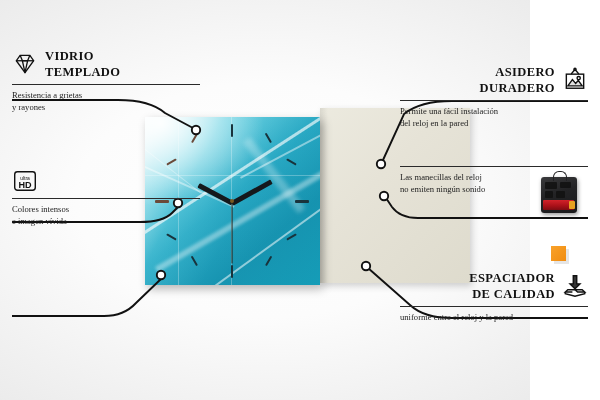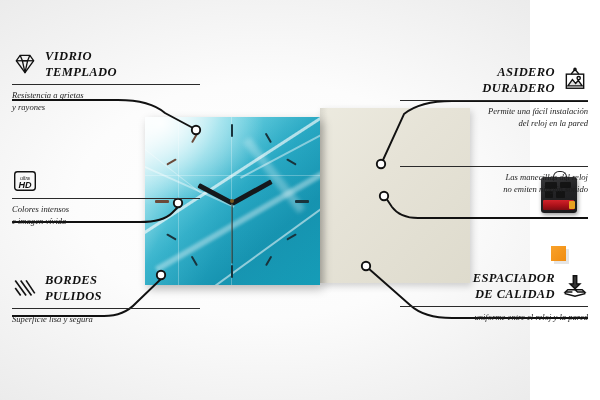--- a/index.html
+++ b/index.html
@@ -5,21 +5,20 @@
   html,body{margin:0;padding:0;}
   body{
     width:600px;height:400px;overflow:hidden;
     font-family:"Liberation Serif", serif;
     background:#ffffff;
   }
   .stage{
     position:relative;width:530px;height:400px;
     background:
       radial-gradient(ellipse 85% 70% at 50% 50%, #ffffff 0%, #fcfcfc 42%, #f2f2f2 72%, #e9e9e9 100%);
-    font-style: italic;
   }
   
   .photo{
     position:absolute;left:140px;top:103px;width:330px;height:190px;
   }
   .rear-panel{
     position:absolute;left:180px;top:5px;width:150px;height:175px;
     background:linear-gradient(135deg,#eceadf 0%,#e6e3d7 40%,#dedbcd 100%);
     box-shadow:2px 3px 7px rgba(0,0,0,.18);
   }
@@ -79,21 +78,21 @@
   .callout{position:absolute;width:188px;}
   .callout .head{display:flex;align-items:center;gap:7px;}
   .callout.right .head{flex-direction:row-reverse;}
   .title{
     font-size:12.5px;font-weight:bold;line-height:1.28;color:#111;
     letter-spacing:.4px;font-family:"Liberation Serif", serif;
   }
   .callout.right .title{text-align:right;}
   .rule{height:1.4px;background:#2a2a2a;margin:4px 0 5px 0;width:100%;}
   .desc{font-size:8.6px;line-height:1.38;color:#1d1d1d;}
-  .callout.right .desc{text-align:right;}
+  .callout.right .desc{text-align:left;}
   .ico{width:26px;height:26px;flex:0 0 26px;display:block;}
   .ico svg{display:block;width:26px;height:26px;}
   
   #c-tempered{left:12px;top:48px;}
   #c-print{left:12px;top:168px;}
   #c-edges{left:12px;top:272px;}
   #c-handle{left:400px;top:64px;}
   #c-silent{left:400px;top:162px;}
   #c-foam{left:400px;top:270px;}
   .lines{position:absolute;left:0;top:0;width:600px;height:400px;pointer-events:none;}
@@ -202,40 +201,20 @@
         </svg>
       </span>
     </div>
     <div class="rule"></div>
     <div class="desc">
       <div>Colores intensos</div>
       <div>e imagen vívida</div>
     </div>
   </div>
 
-  <div class="callout left" id="c-edges">
-    <div class="head">
-      <span class="ico">
-        <svg viewBox="0 0 24 24" fill="none" stroke="#111" stroke-width="1.5">
-          <path d="M3 5 L13 19"></path>
-            <path d="M8 5 L18 19"></path>
-            <path d="M13 5 L21 17"></path>
-            <path d="M3 12 L8 19"></path>
-        </svg>
-      </span>
-      <div class="title">
-        <div>BORDES</div>
-        <div>PULIDOS</div>
-      </div>
-    </div>
-    <div class="rule"></div>
-    <div class="desc">
-      <div>Superficie lisa y segura</div>
-    </div>
-  </div>
 
   <div class="callout right" id="c-handle">
     <div class="head">
       <span class="ico">
         <svg viewBox="0 0 24 24" fill="none" stroke="#111" stroke-width="1.3">
           <path d="M12 2.2 L8.5 6.4 M12 2.2 L15.5 6.4"></path>
           <circle cx="12" cy="2.2" r="1"></circle>
           <rect x="4" y="6.6" width="16" height="13"></rect>
           <path d="M5.4 17.4 L9.6 11.6 L12.6 15.2 L15 12.4 L18.6 17.4 Z" fill="#111" fill-opacity=".12"></path>
           <circle cx="15.4" cy="10.2" r="1.5"></circle>

